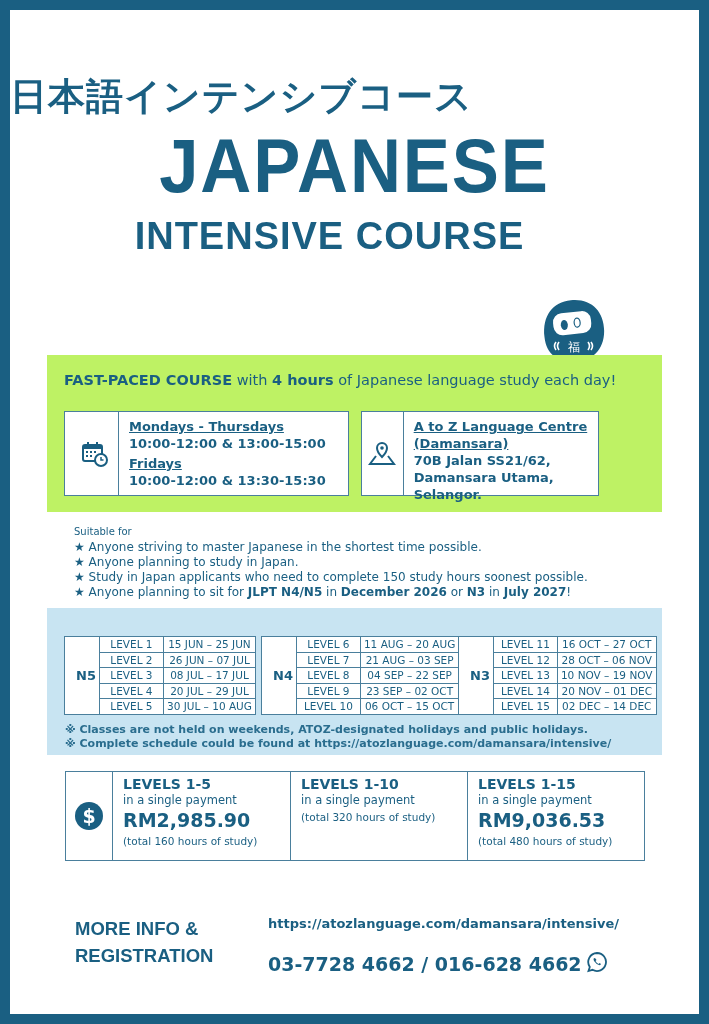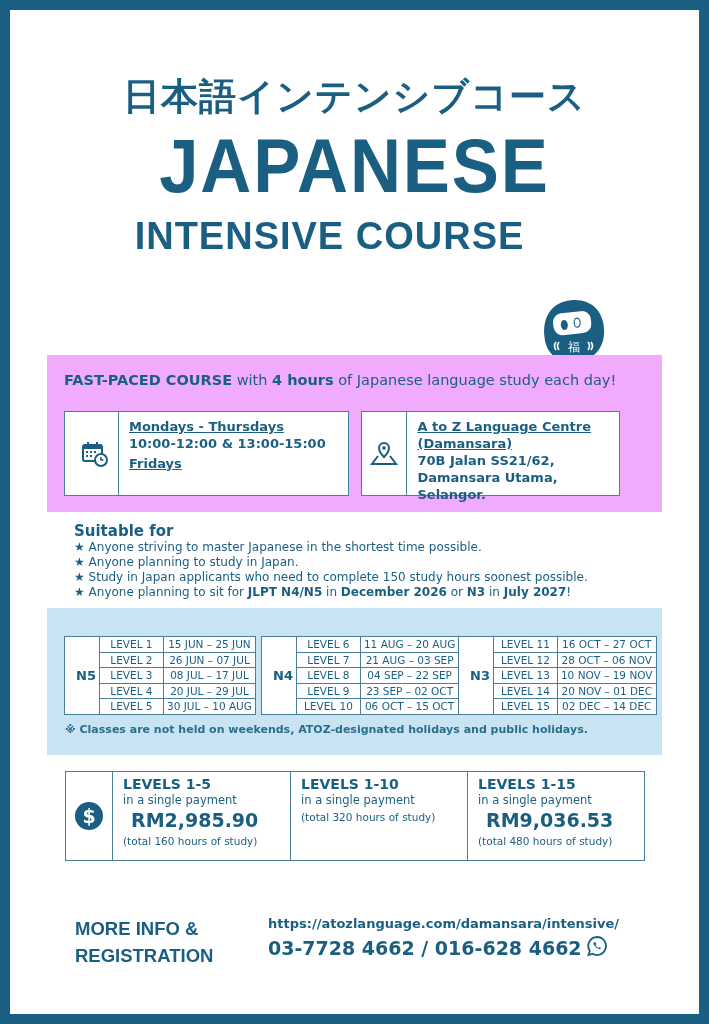--- a/index.html
+++ b/index.html
@@ -1,71 +1,71 @@
 <!DOCTYPE html>
 <html><head>
 <meta charset="utf-8">
 <style>
   * { box-sizing: border-box; margin: 0; padding: 0; }
   html, body { width: 709px; height: 1024px; overflow: hidden; }
   body { background: #1a5f82; font-family: "DejaVu Sans", sans-serif; color: #1a5f82; }
   .page { position: absolute; left: 10px; top: 10px; width: 689px; height: 1004px; background: #ffffff; }
 
-  .jp-title { position: absolute; left: 0; width: 689px; top: 62px; text-align: center; font-size: 37px; font-weight: bold; letter-spacing: 1px; color: #1a5f82; }
+  .jp-title { position: absolute; left: 0; width: 689px; top: 62px; text-align: left; font-size: 37px; font-weight: bold; letter-spacing: 1px; color: #1a5f82; }
   .en-title { position: absolute; left: 0; width: 689px; top: 112px; text-align: center; font-family: "Liberation Sans", sans-serif; font-size: 76px; font-weight: bold; letter-spacing: 2px; color: #1a5f82; transform: scaleX(0.93); }
   .en-sub { position: absolute; left: 0; width: 639px; top: 205px; text-align: center; font-family: "Liberation Sans", sans-serif; font-size: 38px; font-weight: bold; letter-spacing: 1px; color: #1a5f82; }
 
   .pill { position: absolute; left: 176px; top: 254px; width: 336px; height: 82px; background: #1a5f82; border-radius: 41px; color: #ffffff; text-align: center; }
   .pill .grp { font-size: 28px; font-weight: bold; margin-top: 8px; letter-spacing: 0.5px; }
   .pill .dates { font-size: 17px; font-weight: bold; margin-top: 4px; letter-spacing: 0.3px; }
 
   .daruma { position: absolute; left: 530px; top: 288px; width: 68px; height: 66px; }
 
-  .band1 { position: absolute; left: 37px; top: 345px; width: 615px; height: 157px; background: #f0abfc; }
+  .band1 { position: absolute; left: 37px; top: 345px; width: 615px; height: 157px; background: #bef264; }
   .band1 .headline { position: absolute; left: 17px; top: 17px; font-size: 14.5px; color: #1a5f82; white-space: nowrap; }
   .band1 .headline b { font-weight: bold; }
   .band1 .headline .light { font-weight: normal; }
 
   .infobox { position: absolute; top: 56px; height: 85px; background: #ffffff; border: 1.5px solid #4a7f9c; display: flex; }
   .infobox .iconcell { width: 48px; border-right: 1.5px solid #4a7f9c; display: flex; align-items: center; justify-content: center; }
   .infobox .txt { padding: 6px 0 0 10px; font-size: 13px; font-weight: bold; line-height: 17px; color: #1a5f82; }
   .infobox .txt .u { text-decoration: underline; }
   .box-schedule { left: 17px; width: 285px; padding-left: 6px; }
-  .box-location { left: 314px; width: 259px; }
+  .box-location { left: 314px; width: 238px; }
 
   .suitable { position: absolute; left: 64px; top: 514px; font-size: 12px; color: #1a5f82; line-height: 15px; }
-  .suitable .title { font-size: 15px; font-weight: bold; margin-bottom: 1px; }
+  .suitable .title { font-size: 10px; font-weight: normal; margin-bottom: 1px; }
   .suitable li { list-style: none; white-space: nowrap; }
   .suitable b { font-weight: bold; }
 
   .band2 { position: absolute; left: 37px; top: 598px; width: 615px; height: 147px; background: #c8e4f2; }
   .lvl-table { position: absolute; top: 28px; border-collapse: collapse; background: #ffffff; font-size: 10.5px; color: #1a5f82; }
   .lvl-table td { border: 1.2px solid #4a7f9c; height: 15.5px; text-align: center; padding: 0 3px; white-space: nowrap; }
   .lvl-table td.n { font-weight: bold; font-size: 13px; width: 24px; padding-left: 11px; }
   .lvl-table td.l { width: 64px; }
   .lvl-table td.d { width: 92px; }
   .t1 { left: 17px; }
   .t2 { left: 214px; }
   .t3 { left: 411px; }
   .band2 .notes { position: absolute; left: 18px; top: 115px; font-size: 11px; font-weight: bold; line-height: 14px; color: #2a6d8e; }
 
   .price { position: absolute; left: 55px; top: 761px; width: 580px; height: 90px; border: 1.5px solid #4a7f9c; display: flex; background: #fff; }
   .price .iconcell { width: 47px; border-right: 1.5px solid #4a7f9c; display: flex; align-items: center; justify-content: center; }
   .price .pcol { width: 177px; padding: 4px 0 0 10px; color: #1a5f82; }
   .price .pcol + .pcol { border-left: 1.5px solid #4a7f9c; }
   .price .lv { font-size: 14px; font-weight: bold; }
   .price .sp { font-size: 11.5px; margin-top: 1px; }
-  .price .amt { font-size: 19px; font-weight: bold; margin-top: 2px; margin-left: 8px; }
+  .price .amt { font-size: 19px; font-weight: bold; margin-top: 2px; }
   .price .hrs { font-size: 10.5px; margin-top: 4px; }
   .price-note { position: absolute; left: 60px; top: 856px; font-size: 11px; font-weight: bold; color: #2a6d8e; }
 
   .more { position: absolute; left: 65px; top: 905px; font-family: "Liberation Sans", sans-serif; font-size: 18.5px; font-weight: bold; line-height: 27px; color: #1a5f82; }
   .contact { position: absolute; left: 258px; top: 906px; color: #1a5f82; }
   .contact .url { font-size: 13px; font-weight: bold; }
-  .contact .phone { font-size: 19px; font-weight: bold; margin-top: 4px; display: flex; align-items: center; gap: 4px; }
+  .contact .phone { font-size: 19px; font-weight: bold; margin-top: 20px; display: flex; align-items: center; gap: 4px; }
 </style>
 </head>
 <body>
 
 <div class="page">
 
   <div class="jp-title">日本語インテンシブコース</div>
   <div class="en-title">JAPANESE</div>
   <div class="en-sub">INTENSIVE COURSE</div>
 
@@ -99,20 +99,21 @@
           <rect x="5" y="15" width="2" height="2" fill="#1a5f82"></rect>
             <rect x="9" y="15" width="2" height="2" fill="#1a5f82"></rect>
           <circle cx="20" cy="20" r="6" fill="#ffffff" stroke="#1a5f82" stroke-width="2"></circle>
           <path d="M20 17 v3 h2.5" stroke="#1a5f82" stroke-width="1.5" fill="none"></path>
         </svg>
       </div>
       <div class="txt">
         <div class="u">Mondays - Thursdays</div>
         <div>10:00-12:00 &amp; 13:00-15:00</div>
         <div class="u" style="margin-top:3px">Fridays</div>
+        <div>10:00-12:00 &amp; 13:30-15:30</div>
       </div>
     </div>
 
     <div class="infobox box-location">
       <div class="iconcell">
         <svg width="28" height="28" viewBox="0 0 28 28">
           <path d="M14 3 a5 5 0 0 1 5 5 c0 4 -5 9 -5 9 c0 0 -5 -5 -5 -9 a5 5 0 0 1 5 -5 z" fill="none" stroke="#1a5f82" stroke-width="2"></path>
           <circle cx="14" cy="8" r="1.8" fill="#1a5f82"></circle>
           <path d="M8 16 L2 24 H26 L20 16" fill="none" stroke="#1a5f82" stroke-width="2"></path>
         </svg>
@@ -207,20 +208,21 @@
             <td class="d">20 NOV – 01 DEC</td>
           </tr>
       <tr>
             <td class="l">LEVEL 15</td>
             <td class="d">02 DEC – 14 DEC</td>
           </tr>
     </tbody>
       </table>
     <div class="notes">
       <div>※ Classes are not held on weekends, ATOZ-designated holidays and public holidays.</div>
+      <div>※ Complete schedule could be found at https://atozlanguage.com/damansara/intensive/</div>
     </div>
   </div>
 
   <div class="price">
     <div class="iconcell">
       <svg width="30" height="30" viewBox="0 0 30 30">
         <circle cx="15" cy="15" r="14" fill="#1a5f82"></circle>
         <text x="15" y="21.5" text-anchor="middle" font-size="19" font-weight="bold" fill="#ffffff" font-family="DejaVu Sans, sans-serif">$</text>
       </svg>
     </div>

